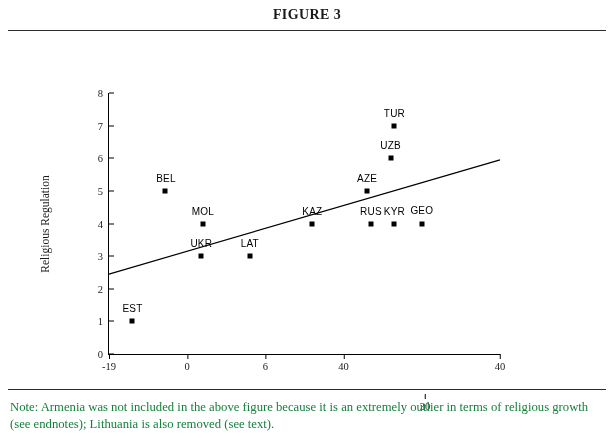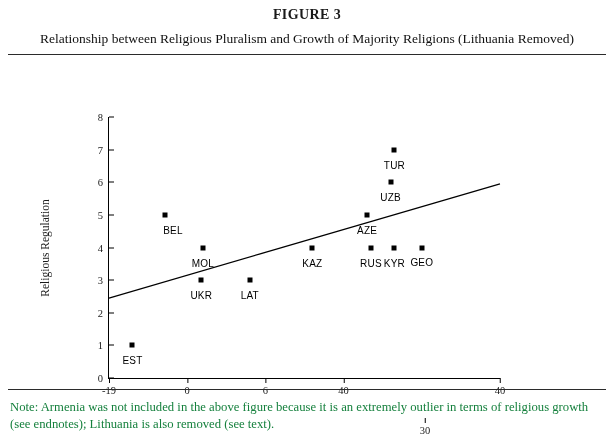--- a/index.html
+++ b/index.html
@@ -134,38 +134,36 @@
     transform: translate(-50%, -50%);
   }
   .plabel {
     position: absolute;
     font-size: 10px;
     font-family: "Liberation Sans", sans-serif;
     letter-spacing: 0.2px;
     white-space: nowrap;
     transform: translate(-50%, -100%);
     color: #000;
-    margin-top: 28px;
   }
   .trend {
     position: absolute;
     left: 0;
     top: 0;
     width: 100%;
     height: 100%;
     overflow: visible;
   }
 </style>
 </head>
 <body>
 
 <div class="page">
 
   <div class="fig-title">FIGURE 3</div>
-  <div class="fig-subtitle">Relationship between Religious Pluralism and Growth of Majority Religions (Lithuania Removed)</div>
   <hr class="rule">
 
   <div class="chart-area">
     <div class="plot" id="plot">
       <svg class="trend" id="trend-svg" viewBox="0 0 391 261">
           <line x1="0" y1="181.06875" x2="391" y2="66.88125" stroke="#000" stroke-width="1.2"></line>
         </svg>
       <div class="ylabel">Religious Regulation</div>
     <div class="ytick" style="top: 261px;">0</div>
         <div class="ytick" style="top: 228.375px;">1</div>
@@ -178,21 +176,21 @@
         <div class="ytick" style="top: 0px;">8</div>
         <div class="xtick" style="left: 0px;">-19</div>
         <div class="xtick" style="left: 78.2px;">0</div>
         <div class="xtick" style="left: 156.4px;">6</div>
         <div class="xtick" style="left: 234.6px;">40</div>
         <div class="xtick" style="left: 316px; margin-top: 40px;">30</div>
         <div class="xtick" style="left: 391px;">40</div>
         <div class="point" style="left: 23.46px; top: 228.375px;"></div>
         <div class="plabel" style="left: 23.46px; top: 221.375px;">EST</div>
         <div class="point" style="left: 56.304px; top: 97.875px;"></div>
-        <div class="plabel" style="left: 64px; top: 90.875px;">BEL</div>
+        <div class="plabel" style="left: 57px; top: 90.875px;">BEL</div>
         <div class="point" style="left: 92.276px; top: 163.125px;"></div>
         <div class="plabel" style="left: 92.276px; top: 156.125px;">UKR</div>
         <div class="point" style="left: 93.84px; top: 130.5px;"></div>
         <div class="plabel" style="left: 93.84px; top: 123.5px; text-align: center;">MOL</div>
         <div class="point" style="left: 140.76px; top: 163.125px;"></div>
         <div class="plabel" style="left: 140.76px; top: 156.125px;">LAT</div>
         <div class="point" style="left: 203.32px; top: 130.5px;"></div>
         <div class="plabel" style="left: 203.32px; top: 123.5px;">KAZ</div>
         <div class="point" style="left: 258.06px; top: 97.875px;"></div>
         <div class="plabel" style="left: 258.06px; top: 90.875px;">AZE</div>

